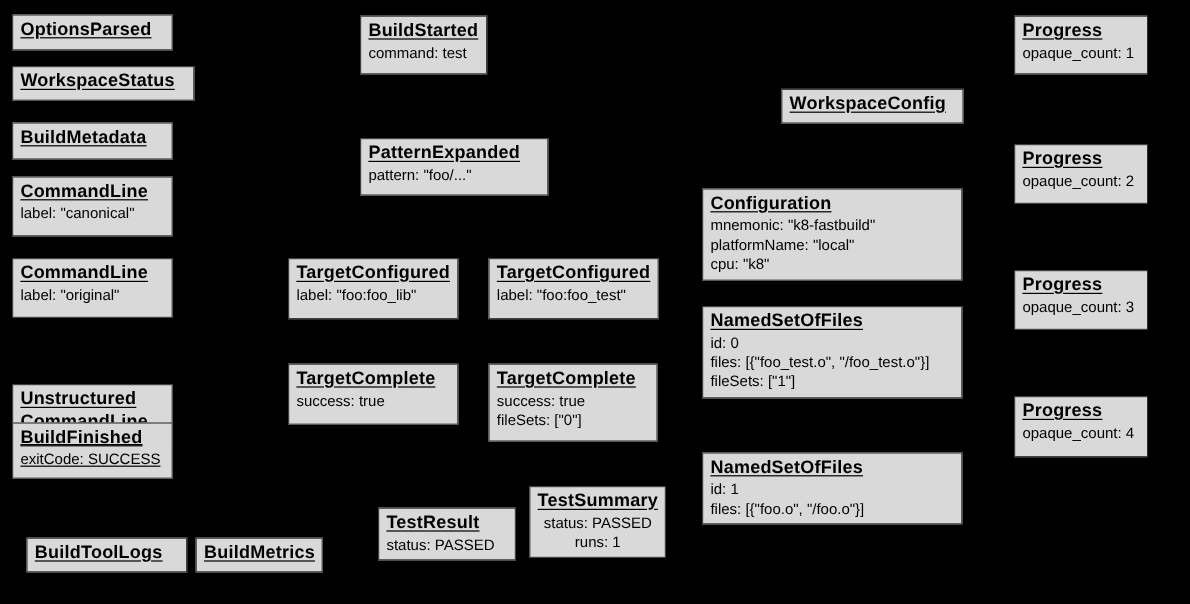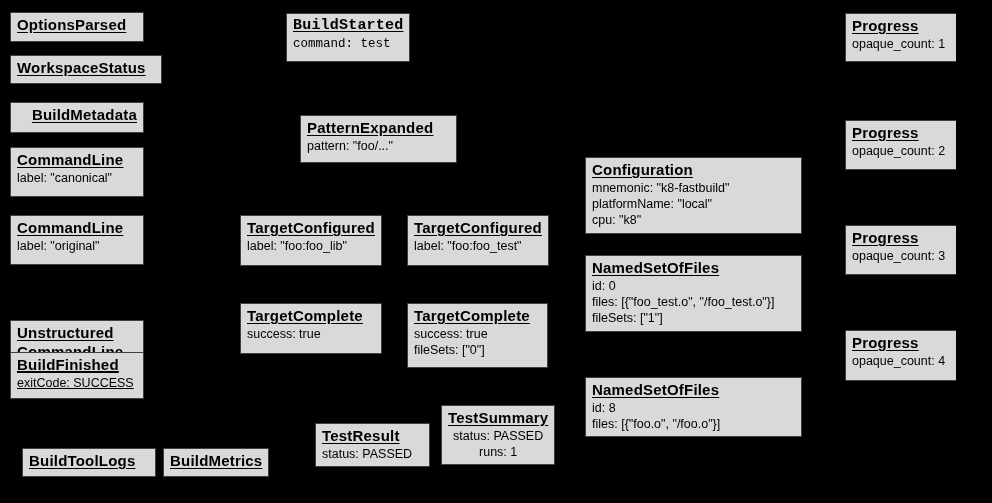--- a/index.html
+++ b/index.html
@@ -35,28 +35,28 @@
   }
   .node .l {
     display: block;
     font-size: 12.5px;
     line-height: 1.3;
     white-space: nowrap;
   }
   
   .n0  { left: 10px;  top: 12px;  min-width: 134px; min-height: 30px; }
   .n1  { left: 10px;  top: 55px;  min-width: 152px; min-height: 29px; }
-  .n2  { left: 10px;  top: 102px; min-width: 134px; min-height: 31px; text-align: right; }
+  .n2  { left: 10px;  top: 102px; min-width: 134px; min-height: 31px; }
   .n3  { left: 10px;  top: 147px; min-width: 134px; min-height: 50px; }
   .n4  { left: 10px;  top: 215px; min-width: 134px; min-height: 50px; }
   .n5  { left: 10px;  top: 284px; min-width: 134px; min-height: 49px; margin-top: 36px; }
   .n6  { left: 10px;  top: 352px; min-width: 134px; min-height: 47px; text-decoration: underline; }
   .n7  { left: 22px;  top: 448px; min-width: 134px; min-height: 29px; }
   .n8  { left: 163px; top: 448px; min-width: 106px; min-height: 29px; }
-  .n9  { left: 286px; top: 13px;  min-width: 106px; min-height: 49px; font-family: Liberation Mono, monospace; }
+  .n9  { left: 300px; top: 13px;  min-width: 106px; min-height: 49px; }
   .n10 { left: 300px; top: 115px; min-width: 157px; min-height: 48px; }
   .n11 { left: 240px; top: 215px; min-width: 142px; min-height: 51px; }
   .n12 { left: 407px; top: 215px; min-width: 141px; min-height: 51px; }
   .n13 { left: 240px; top: 303px; min-width: 142px; min-height: 51px; }
   .n14 { left: 407px; top: 303px; min-width: 141px; min-height: 65px; }
   .n15 { left: 315px; top: 423px; min-width: 115px; min-height: 39px; }
   .n16 { left: 441px; top: 405px; min-width: 112px; min-height: 58px; text-align: center; }
   .n17 { left: 651px; top: 74px;  min-width: 152px; min-height: 29px; }
   .n18 { left: 585px; top: 157px; min-width: 217px; min-height: 75px; }
   .n19 { left: 585px; top: 255px; min-width: 217px; min-height: 74px; }
@@ -146,38 +146,41 @@
     <span class="t">TestResult</span>
     <span class="l">status: PASSED</span>
   </div>
 
   <div class="node n16">
     <span class="t">TestSummary</span>
     <span class="l">status: PASSED</span>
     <span class="l">runs: 1</span>
   </div>
 
+  <div class="node n17">
+    <span class="t">WorkspaceConfig</span>
+  </div>
 
   <div class="node n18">
     <span class="t">Configuration</span>
     <span class="l">mnemonic: "k8-fastbuild"</span>
     <span class="l">platformName: "local"</span>
     <span class="l">cpu: "k8"</span>
   </div>
 
   <div class="node n19">
     <span class="t">NamedSetOfFiles</span>
     <span class="l">id: 0</span>
     <span class="l">files: [{"foo_test.o", "/foo_test.o"}]</span>
     <span class="l">fileSets: ["1"]</span>
   </div>
 
   <div class="node n20">
     <span class="t">NamedSetOfFiles</span>
-    <span class="l">id: 8</span>
+    <span class="l">id: 1</span>
     <span class="l">files: [{"foo.o", "/foo.o"}]</span>
   </div>
 
   <div class="node n21">
     <span class="t">Progress</span>
     <span class="l">opaque_count: 1</span>
   </div>
 
   <div class="node n22">
     <span class="t">Progress</span>

